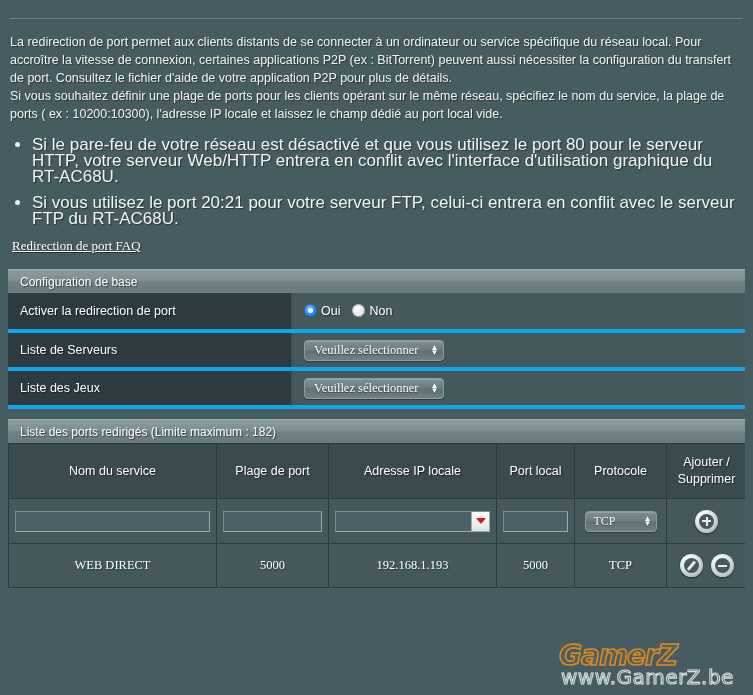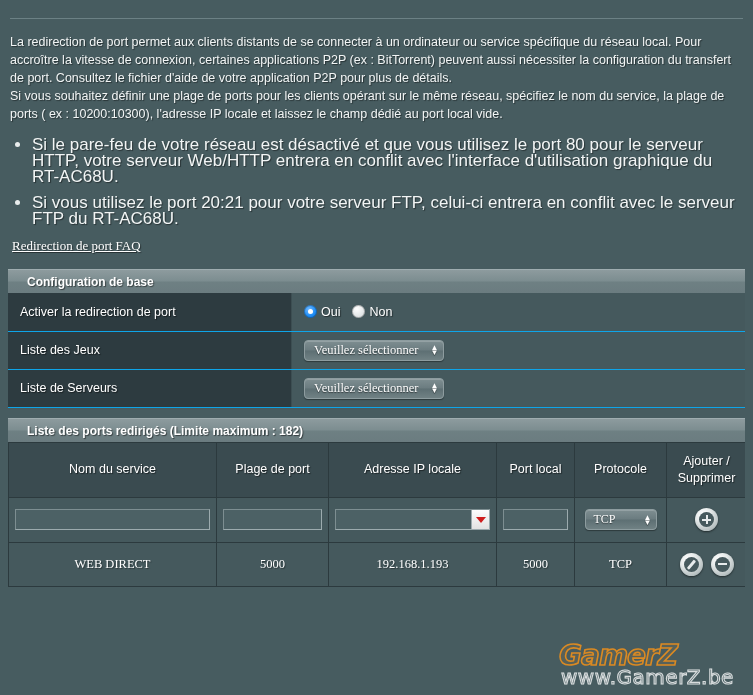--- a/index.html
+++ b/index.html
@@ -80,37 +80,37 @@
   }
 
   
   .section-bar {
     height: 24px;
     line-height: 24px;
     background: linear-gradient(to bottom, #8d9b9e 0%, #7c8d90 48%, #6e8083 52%, #6b7c80 100%);
     border-top: 1px solid #9fadb0;
     color: #ffffff;
     font-size: 12px;
-    font-weight: bold;
-    padding-left: 19px;
+    font-weight: normal;
+    padding-left: 12px;
     text-shadow: 1px 1px 1px rgba(0,0,0,.5);
     box-sizing: border-box;
   }
 
   .section-gap { height: 10px; }
 
   
   .form-table {
     width: 100%;
     border-collapse: collapse;
     table-layout: fixed;
   }
   .form-table tr { height: 38px; }
   .form-table td {
-    border-bottom: 1px solid #0ea5e9;
+    border-bottom: 4px solid #0ea5e9;
     vertical-align: middle;
   }
   td.lbl {
     width: 270px;
     background: #2d3b40;
     color: #ffffff;
     font-size: 12.5px;
     padding-left: 12px;
     text-shadow: 1px 1px 1px rgba(0,0,0,.5);
     border-right: 1px solid #3c4e52;
@@ -432,34 +432,34 @@
           <div class="radio-row">
             <span class="radio on"></span>
             <span class="radio-label">Oui</span>
             <span class="radio off"></span>
             <span class="radio-label">Non</span>
           </div>
         </td>
       </tr>
 
       <tr>
-        <td class="lbl">Liste des Jeux</td>
+        <td class="lbl">Liste de Serveurs</td>
         <td class="fld">
           <div class="mac-select">
             <span>Veuillez sélectionner</span>
             <span class="arrows">
                 <span>▲</span>
                 <span>▼</span>
               </span>
           </div>
         </td>
       </tr>
 
       <tr>
-        <td class="lbl">Liste de Serveurs</td>
+        <td class="lbl">Liste des Jeux</td>
         <td class="fld">
           <div class="mac-select">
             <span>Veuillez sélectionner</span>
             <span class="arrows">
                 <span>▲</span>
                 <span>▼</span>
               </span>
           </div>
         </td>
       </tr>

